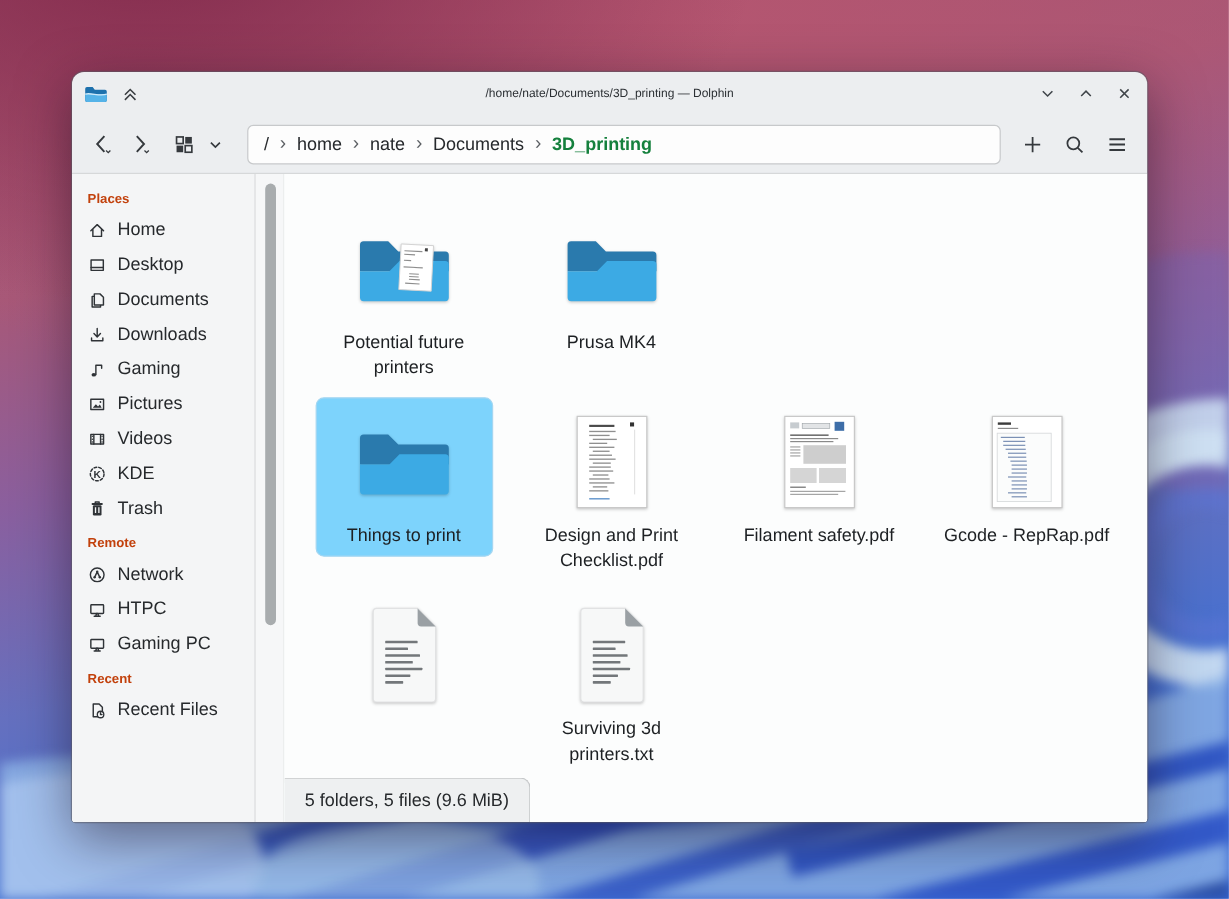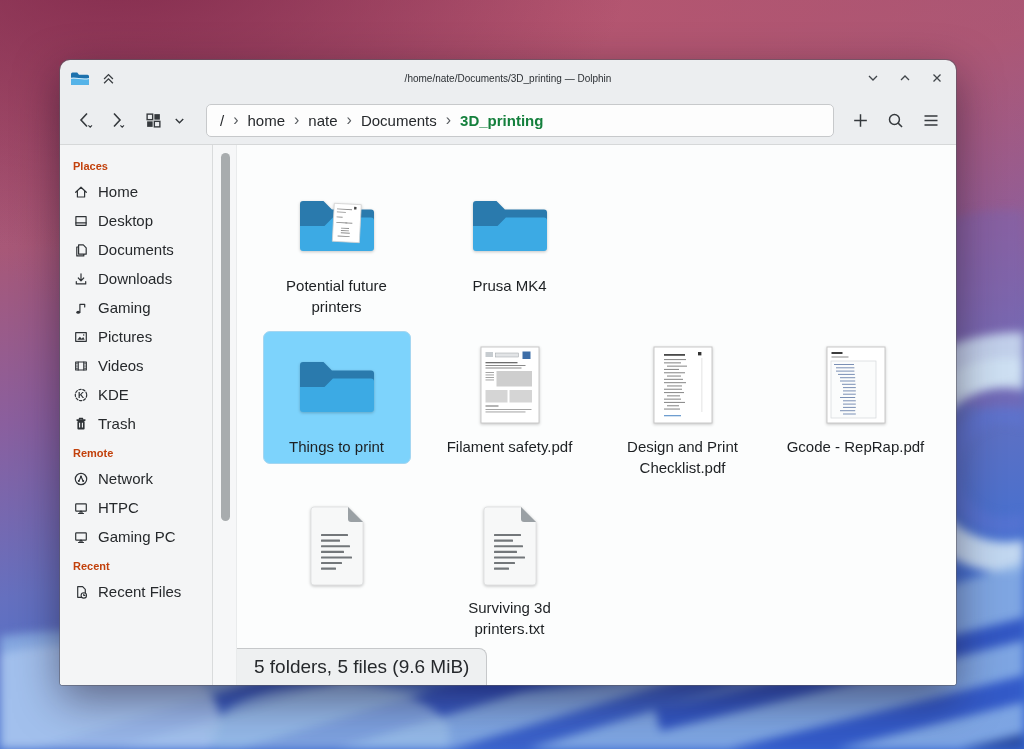--- a/index.html
+++ b/index.html
@@ -53,21 +53,21 @@
   .cell-inner { width:148px; border:1px solid transparent; border-radius:7px; padding:7px 0 6px; display:flex; flex-direction:column; align-items:center; }
   .cell.selected .cell-inner { background:#7dd3fc; border-color:#a4d6f1; }
   .iconbox { height:92px; display:flex; align-items:center; justify-content:center; }
   .file-label { margin-top:5px; font-size:15px; line-height:21px; color:#1d2023; text-align:center; max-width:150px; }
   .icon-shadow { filter:drop-shadow(0 1.5px 1.5px rgba(0,0,0,.22)); }
 
   .statusbox {
     position:absolute; left:0; bottom:0; height:37px;
     background:#eef0f1; border:1px solid #c6c8ca; border-left:none; border-bottom:none;
     border-radius:0 8px 0 0; display:flex; align-items:center; padding:0 17px;
-    font-size:19px; color:#26292c;
+    font-size:15px; color:#26292c;
   }
   svg { display:block; }
 </style>
 </head>
 <body>
 
 <svg class="wallpaper-shapes" width="1024" height="749" viewBox="0 0 1024 749">
   <ellipse cx="1005" cy="310" rx="130" ry="100" fill="#7e63ae" opacity="0.5"></ellipse>
   <circle cx="1005" cy="465" r="92" fill="none" stroke="#cfe2f3" stroke-width="30" opacity="0.9"></circle>
   <circle cx="1005" cy="470" r="55" fill="none" stroke="#5d74d4" stroke-width="18" opacity="0.55"></circle>
@@ -352,47 +352,20 @@
           <div class="grid-row">
             <div class="cell selected">
               <div class="cell-inner">
                 <div class="iconbox">
                   <svg width="84" height="62" viewBox="0 0 84 62" class="icon-shadow">
     <path d="M5 33 L5 11 Q5 8 8 8 L28.5 8 L36.9 16.5 L76 16.5 Q79 16.5 79 19.5 L79 33 Z" fill="#2a7aad"></path>
     <path d="M5 33 L29.5 33 L37.9 24.5 L76 24.5 Q79 24.5 79 27.5 L79 55 Q79 58 76 58 L8 58 Q5 58 5 55 Z" fill="#3caae4"></path>
                   </svg>
                 </div>
                 <div class="file-label">Things to print</div>
-              </div>
-            </div>
-            <div class="cell">
-              <div class="cell-inner">
-                <div class="iconbox">
-                  <svg width="64" height="80" viewBox="0 0 64 80" class="icon-shadow">
-                    <rect x="3" y="2" width="58" height="76" fill="#ffffff" stroke="#c9c9c9" stroke-width="1"></rect>
-                    <rect x="7.5" y="7" width="7.5" height="5" fill="#c7ccd0"></rect>
-                    <rect x="17.5" y="8" width="23" height="4" fill="#e2e4e6"></rect>
-                    <rect x="17.5" y="8" width="23" height="4" fill="none" stroke="#9aa0a4" stroke-width="0.5"></rect>
-                    <rect x="44.5" y="6.5" width="8" height="7.5" fill="#3e6ea8"></rect>
-                    <rect x="7.5" y="17" width="32" height="1.3" fill="#6d6d6d"></rect>
-                    <rect x="7.5" y="20" width="40" height="1" fill="#8a8a8a"></rect>
-                    <rect x="7.5" y="22.5" width="36" height="1" fill="#8a8a8a"></rect>
-                    <rect x="7.5" y="27" width="8.5" height="0.9" fill="#9a9a9a"></rect>
-                    <rect x="7.5" y="29.5" width="8.5" height="0.9" fill="#9a9a9a"></rect>
-                    <rect x="7.5" y="32" width="8.5" height="0.9" fill="#9a9a9a"></rect>
-                    <rect x="7.5" y="34.5" width="8.5" height="0.9" fill="#9a9a9a"></rect>
-                    <rect x="18.5" y="26" width="35.5" height="15.5" fill="#bdbdbd" opacity="0.75"></rect>
-                    <rect x="7.5" y="45" width="22" height="12.5" fill="#c3c3c3" opacity="0.7"></rect>
-                    <rect x="31.5" y="45" width="22.5" height="12.5" fill="#c3c3c3" opacity="0.7"></rect>
-                    <rect x="7.5" y="60.5" width="13" height="1" fill="#6d6d6d"></rect>
-                    <rect x="7.5" y="64" width="46" height="0.9" fill="#9a9a9a"></rect>
-                    <rect x="7.5" y="66.5" width="40" height="0.9" fill="#9a9a9a"></rect>
-                  </svg>
-                </div>
-                <div class="file-label">Filament safety.pdf</div>
               </div>
             </div>
             <div class="cell">
               <div class="cell-inner">
                 <div class="iconbox">
                   <svg width="64" height="80" viewBox="0 0 64 80" class="icon-shadow">
                     <rect x="3" y="2" width="58" height="76" fill="#ffffff" stroke="#c9c9c9" stroke-width="1"></rect>
                     <rect x="13" y="9" width="21" height="1.8" fill="#4a4a4a"></rect>
                     <rect x="47" y="7" width="3.4" height="3.4" fill="#333"></rect>
                     <rect x="13" y="14" width="22" height="1.1" fill="#8f8f8f"></rect>
@@ -416,20 +389,47 @@
                   </svg>
                 </div>
                 <div class="file-label">Design and Print<br>Checklist.pdf</div>
               </div>
             </div>
             <div class="cell">
               <div class="cell-inner">
                 <div class="iconbox">
                   <svg width="64" height="80" viewBox="0 0 64 80" class="icon-shadow">
                     <rect x="3" y="2" width="58" height="76" fill="#ffffff" stroke="#c9c9c9" stroke-width="1"></rect>
+                    <rect x="7.5" y="7" width="7.5" height="5" fill="#c7ccd0"></rect>
+                    <rect x="17.5" y="8" width="23" height="4" fill="#e2e4e6"></rect>
+                    <rect x="17.5" y="8" width="23" height="4" fill="none" stroke="#9aa0a4" stroke-width="0.5"></rect>
+                    <rect x="44.5" y="6.5" width="8" height="7.5" fill="#3e6ea8"></rect>
+                    <rect x="7.5" y="17" width="32" height="1.3" fill="#6d6d6d"></rect>
+                    <rect x="7.5" y="20" width="40" height="1" fill="#8a8a8a"></rect>
+                    <rect x="7.5" y="22.5" width="36" height="1" fill="#8a8a8a"></rect>
+                    <rect x="7.5" y="27" width="8.5" height="0.9" fill="#9a9a9a"></rect>
+                    <rect x="7.5" y="29.5" width="8.5" height="0.9" fill="#9a9a9a"></rect>
+                    <rect x="7.5" y="32" width="8.5" height="0.9" fill="#9a9a9a"></rect>
+                    <rect x="7.5" y="34.5" width="8.5" height="0.9" fill="#9a9a9a"></rect>
+                    <rect x="18.5" y="26" width="35.5" height="15.5" fill="#bdbdbd" opacity="0.75"></rect>
+                    <rect x="7.5" y="45" width="22" height="12.5" fill="#c3c3c3" opacity="0.7"></rect>
+                    <rect x="31.5" y="45" width="22.5" height="12.5" fill="#c3c3c3" opacity="0.7"></rect>
+                    <rect x="7.5" y="60.5" width="13" height="1" fill="#6d6d6d"></rect>
+                    <rect x="7.5" y="64" width="46" height="0.9" fill="#9a9a9a"></rect>
+                    <rect x="7.5" y="66.5" width="40" height="0.9" fill="#9a9a9a"></rect>
+                  </svg>
+                </div>
+                <div class="file-label">Filament safety.pdf</div>
+              </div>
+            </div>
+            <div class="cell">
+              <div class="cell-inner">
+                <div class="iconbox">
+                  <svg width="64" height="80" viewBox="0 0 64 80" class="icon-shadow">
+                    <rect x="3" y="2" width="58" height="76" fill="#ffffff" stroke="#c9c9c9" stroke-width="1"></rect>
                     <rect x="7.5" y="7" width="11" height="2" fill="#3c3c3c"></rect>
                     <rect x="7.5" y="11.5" width="17" height="1" fill="#8a8a8a"></rect>
                     <rect x="7" y="16" width="45" height="57" fill="#fbfcfc" stroke="#d5d8da" stroke-width="0.7"></rect>
                     <rect x="10" y="19" width="20" height="1" fill="#7b90b5"></rect>
                     <rect x="12" y="22.3" width="18.4" height="1" fill="#7b90b5"></rect>
                     <rect x="12" y="25.6" width="18.4" height="1" fill="#7b90b5"></rect>
                     <rect x="14" y="28.9" width="16.8" height="1" fill="#7b90b5"></rect>
                     <rect x="16" y="32.2" width="15.2" height="1" fill="#7b90b5"></rect>
                     <rect x="16" y="35.5" width="15.2" height="1" fill="#7b90b5"></rect>
                     <rect x="18" y="38.8" width="13.6" height="1" fill="#7b90b5"></rect>

